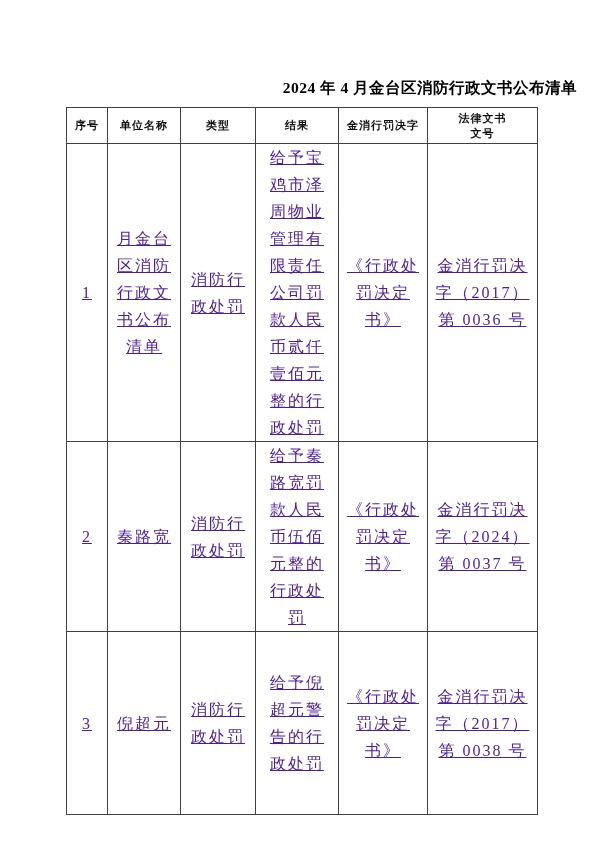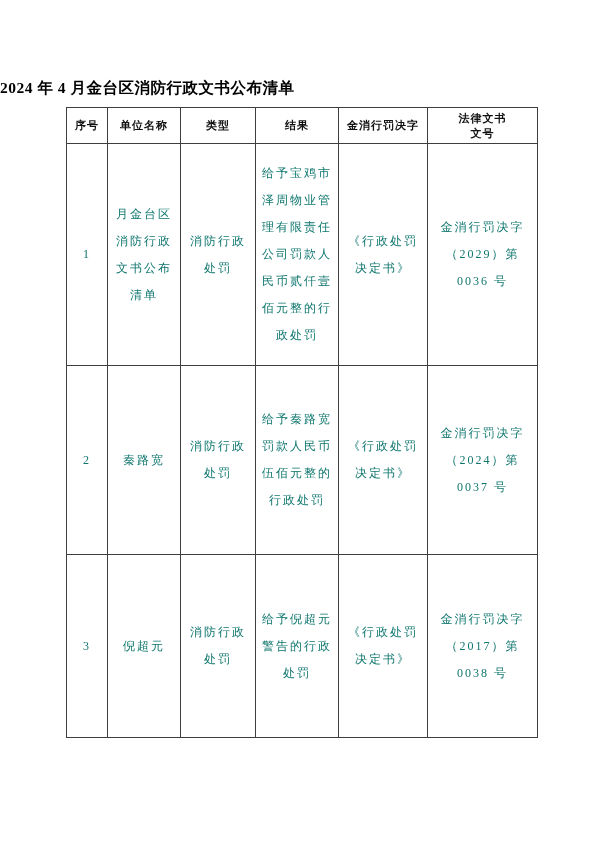--- a/index.html
+++ b/index.html
@@ -13,21 +13,21 @@
     position: relative;
     font-family: "Liberation Serif", serif;
     color: #2e2e2e;
     overflow: hidden;
   }
   .doc-title {
     position: absolute;
     top: 78px;
     left: 0;
     width: 577px;
-    text-align: left;
+    text-align: right;
     font-family: "Liberation Serif", sans-serif;
     font-weight: bold;
     font-size: 15.5px;
     letter-spacing: 0.5px;
     color: #000000;
   }
   table.doc-table {
     position: absolute;
     left: 66px;
     top: 107px;
@@ -46,27 +46,28 @@
     font-weight: bold;
     font-size: 11px;
     line-height: 15px;
     letter-spacing: 1px;
     color: #111111;
     white-space: pre-line;
     padding: 0 2px;
   }
   .doc-table td {
     font-family: "Liberation Serif", serif;
-    font-size: 12px;
+    font-size: 16px;
     line-height: 27px;
     letter-spacing: 2px;
-    color: #0f766e;
+    color: #4c1d95;
     padding: 0 6px;
     word-break: normal;
     line-break: strict;
+    text-decoration: underline;
   }
   tr.header-row  { height: 36px; }
   tr.body-row-1  { height: 222px; }
   tr.body-row-2  { height: 189px; }
   tr.body-row-3  { height: 183px; }
   col.c-no   { width: 41px; }
   col.c-unit { width: 73px; }
   col.c-type { width: 75px; }
   col.c-res  { width: 83px; }
   col.c-dn   { width: 89px; }
@@ -97,21 +98,21 @@
 文号</th>
     </tr>
   </thead>
   <tbody>
     <tr class="body-row-1">
       <td>1</td>
       <td>月金台区消防行政文书公布清单</td>
       <td>消防行政处罚</td>
       <td>给予宝鸡市泽周物业管理有限责任公司罚款人民币贰仟壹佰元整的行政处罚</td>
       <td>《行政处罚决定书》</td>
-      <td>金消行罚决字（2029）第 0036 号</td>
+      <td>金消行罚决字（2017）第 0036 号</td>
     </tr>
     <tr class="body-row-2">
       <td>2</td>
       <td>秦路宽</td>
       <td>消防行政处罚</td>
       <td>给予秦路宽罚款人民币伍佰元整的行政处罚</td>
       <td>《行政处罚决定书》</td>
       <td>金消行罚决字（2024）第 0037 号</td>
     </tr>
     <tr class="body-row-3">

